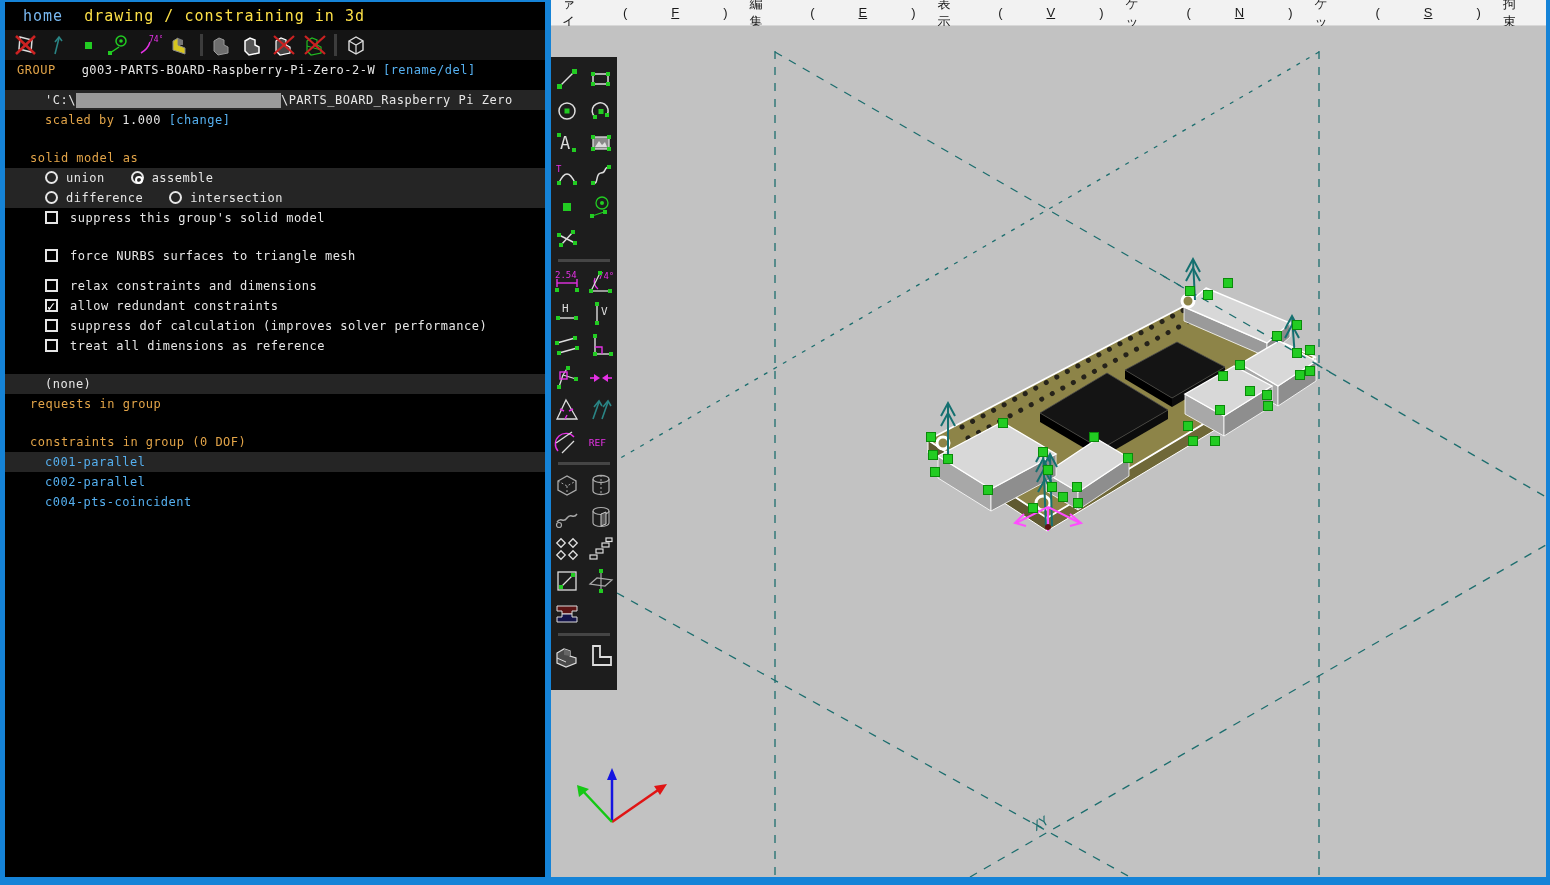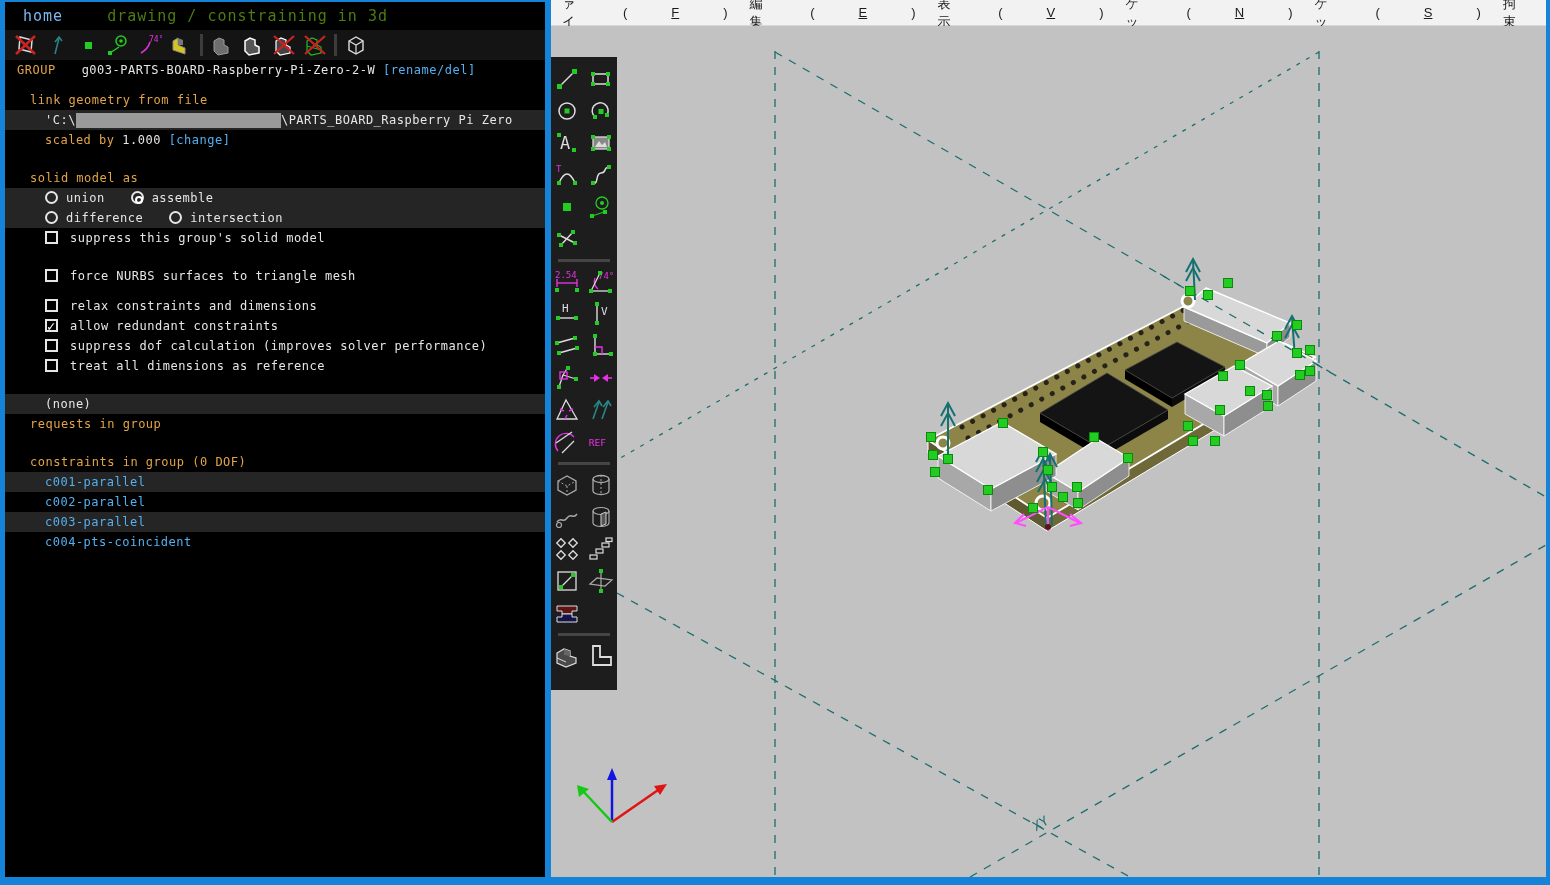--- a/index.html
+++ b/index.html
@@ -4,21 +4,21 @@
 <style>
   * { margin:0; padding:0; box-sizing:border-box; }
   html,body { width:1550px; height:885px; overflow:hidden; }
   body { position:relative; background:#1583d7; font-family:"DejaVu Sans Mono", monospace; }
 
   
   .text-window { position:absolute; left:5px; top:2px; width:540px; height:875px;
                  background:#000; overflow:hidden; }
   .tabbar { height:28px; display:flex; align-items:center; background:#000; }
   .tab-home { color:#79b8f0; font-size:15px; margin-left:18px; letter-spacing:1px; cursor:default; }
-  .tab-mode { color:#4d7c0f; font-size:15px; margin-left:44px; letter-spacing:1px; }
+  .tab-mode { color:#fde047; font-size:15px; margin-left:21px; letter-spacing:1px; }
   .ttoolbar { height:30px; background:#141414; display:flex; align-items:center; gap:7px; padding-left:9px; }
   .ttoolbar .ticon { width:24px; height:24px; flex:0 0 auto; }
   .tsep { width:3px; height:22px; background:#3c3c3c; }
 
   .content { font-size:12px; letter-spacing:.5px; color:#e6e6e6; }
   .prow { height:20px; line-height:20px; white-space:nowrap; overflow:hidden; }
   .hl { background:#252525; }
   .o { color:#e2a448; }
   .w { color:#e6e6e6; }
   .b { color:#55b0f0; cursor:pointer; }
@@ -111,21 +111,20 @@
         <path d="M5,8 12,4 19,8 19,17 12,21 5,17 Z" fill="none" stroke="#ddd" stroke-width="1.4"></path>
         <path d="M5,8 12,12 19,8 M12,12 12,21" fill="none" stroke="#ddd" stroke-width="1.2"></path>
       </svg>
   </div>
 
   <div class="content">
     <div class="prow ind1">
       <span class="o">GROUP</span><span class="rspace"></span><span class="w">g003-PARTS-BOARD-Raspberry-Pi-Zero-2-W</span>&nbsp;<span class="b">[rename/del]</span>
     </div>
     <div class="gap10"></div>
-    <div class="prow ind2 o">link geometry from file</div>
     <div class="prow ind3 hl">
       <span class="w">'C:\</span><span class="redact"></span><span class="w">\PARTS_BOARD_Raspberry Pi Zero</span>
     </div>
     <div class="prow ind3">
       <span class="o">scaled by</span>&nbsp;<span class="w">1.000</span>&nbsp;<span class="b">[change]</span>
     </div>
     <div class="gap18"></div>
     <div class="prow ind2 o">solid model as</div>
     <div class="prow ind3 hl">
       <span class="rad"></span><span class="w">union</span><span class="rspace"></span><span class="rad on"></span><span class="w">assemble</span>
@@ -153,21 +152,20 @@
     <div class="prow ind3">
       <span class="cb"></span><span class="w">treat all dimensions as reference</span>
     </div>
     <div class="gap18"></div>
     <div class="prow ind3 hl w">(none)</div>
     <div class="prow ind2 o">requests in group</div>
     <div class="gap18"></div>
     <div class="prow ind2 o">constraints in group (0 DOF)</div>
     <div class="prow ind3 hl b">c001-parallel</div>
     <div class="prow ind3 b">c002-parallel</div>
-    <div class="prow ind3 hl b">c003-parallel</div>
     <div class="prow ind3 b">c004-pts-coincident</div>
   </div>
 </div>
 
 <div class="menubar">
   <div class="menu-item"><span>ファイル</span>&nbsp;(<u>F</u>)</div>
   <div class="menu-item"><span>編集</span>&nbsp;(<u>E</u>)</div>
   <div class="menu-item"><span>表示</span>&nbsp;(<u>V</u>)</div>
   <div class="menu-item"><span>スケッチ</span>&nbsp;(<u>N</u>)</div>
   <div class="menu-item"><span>スケッチ</span>&nbsp;(<u>S</u>)</div>

